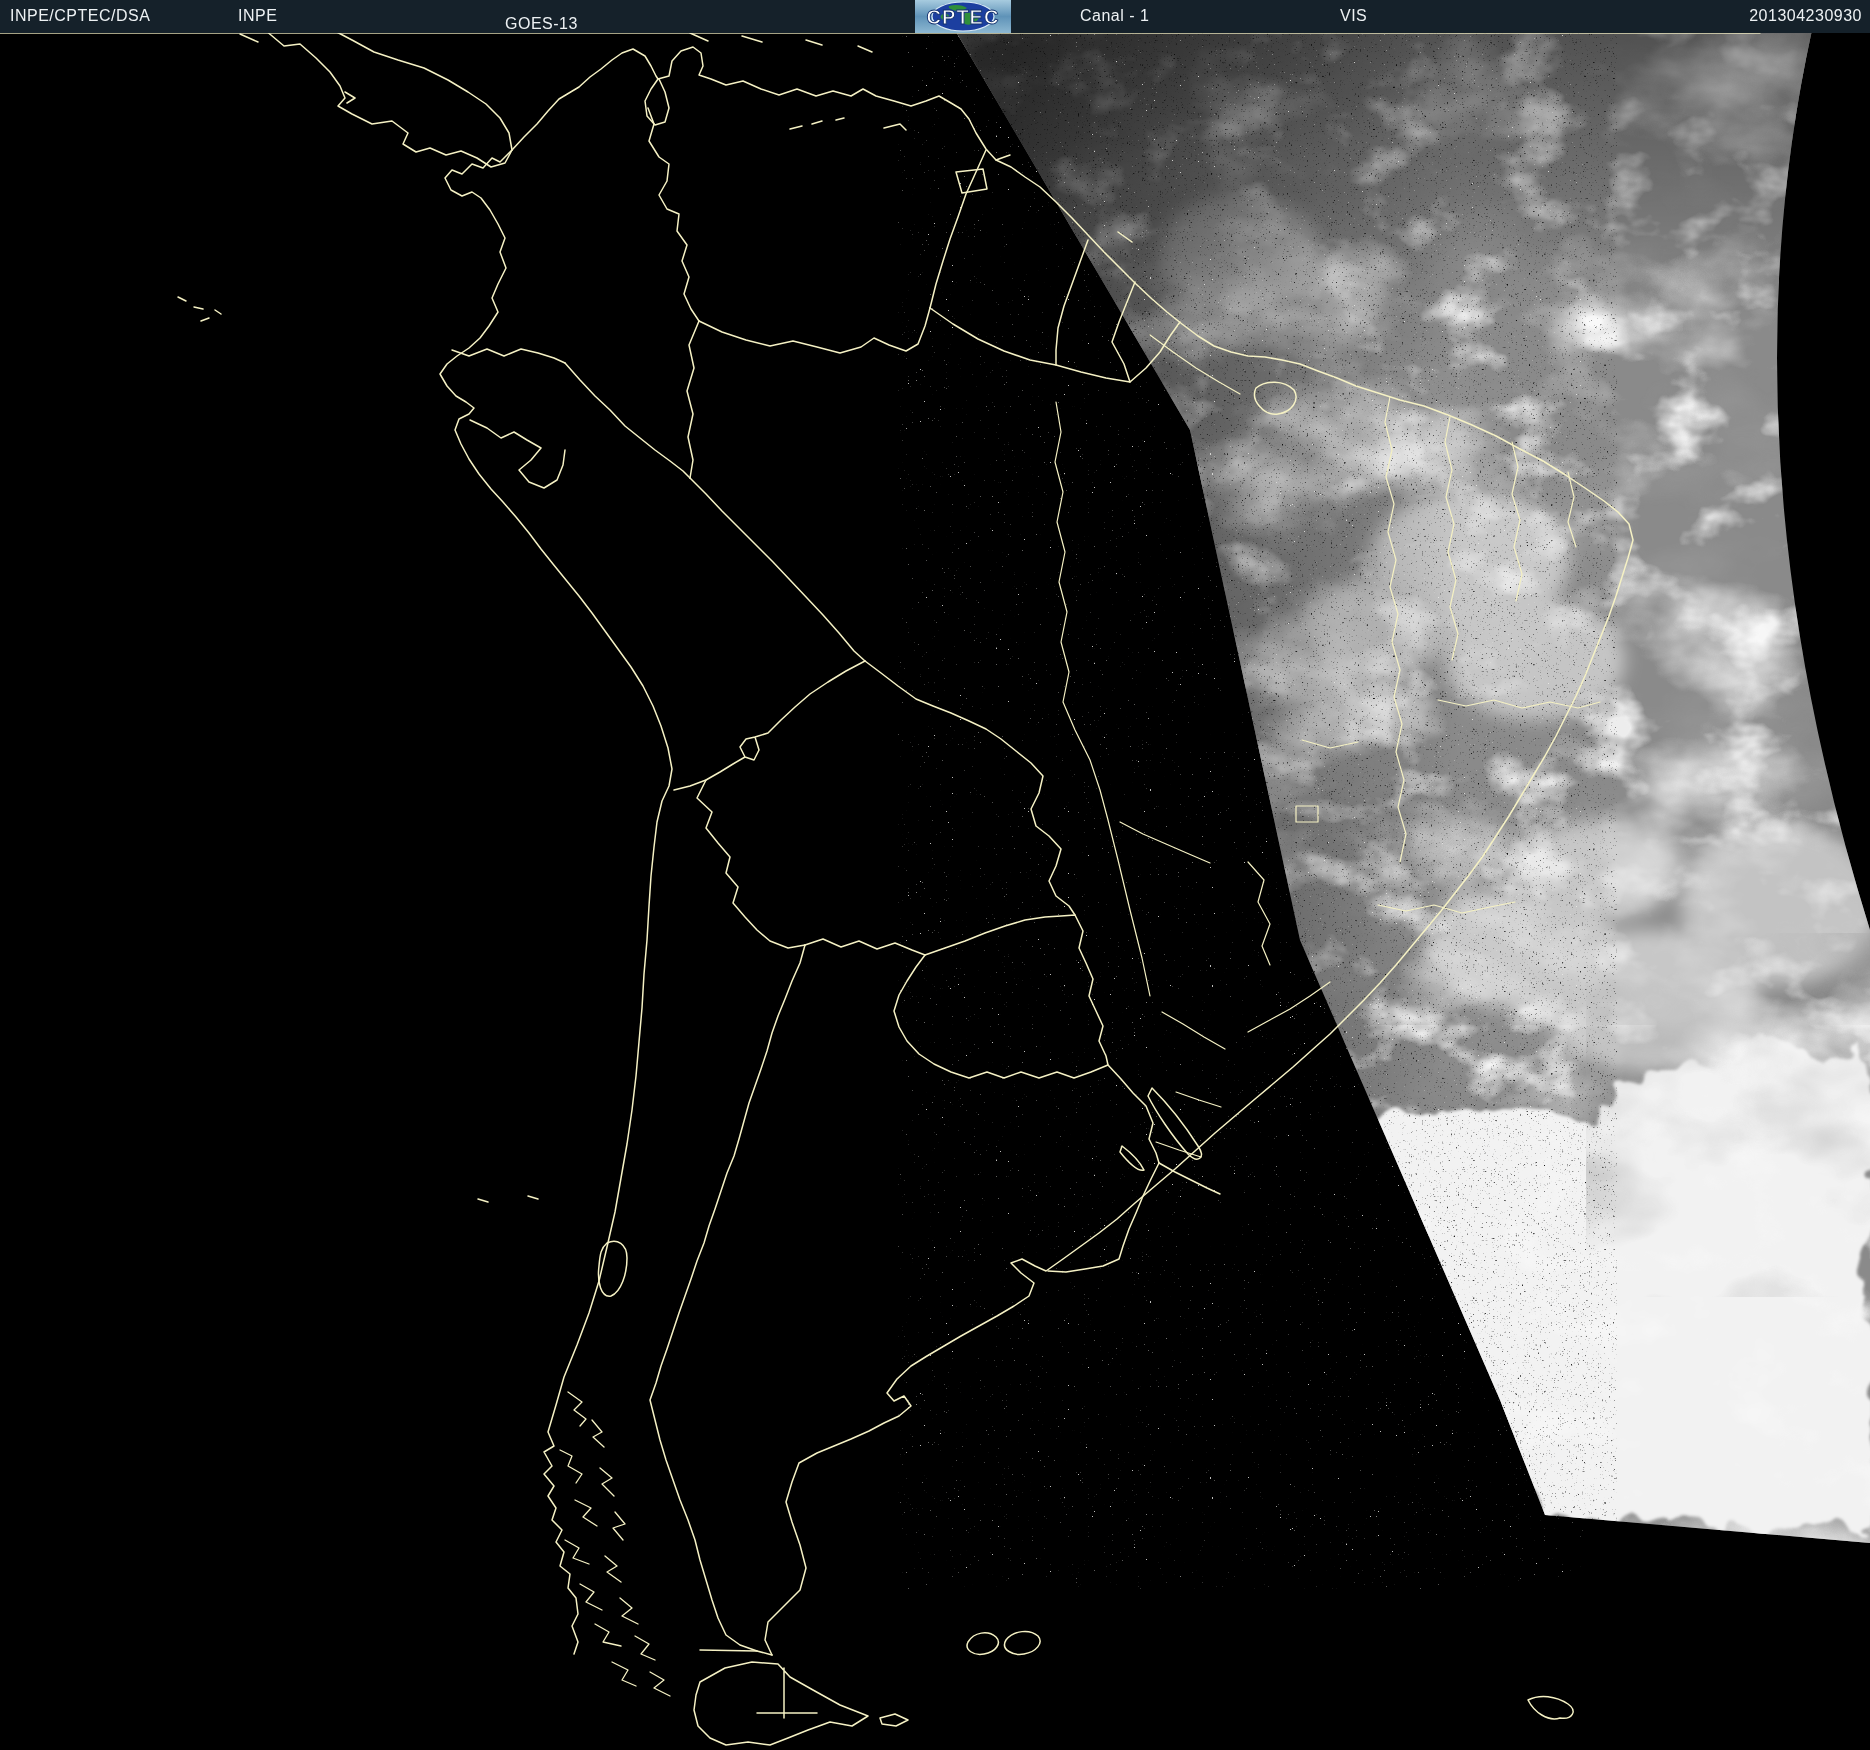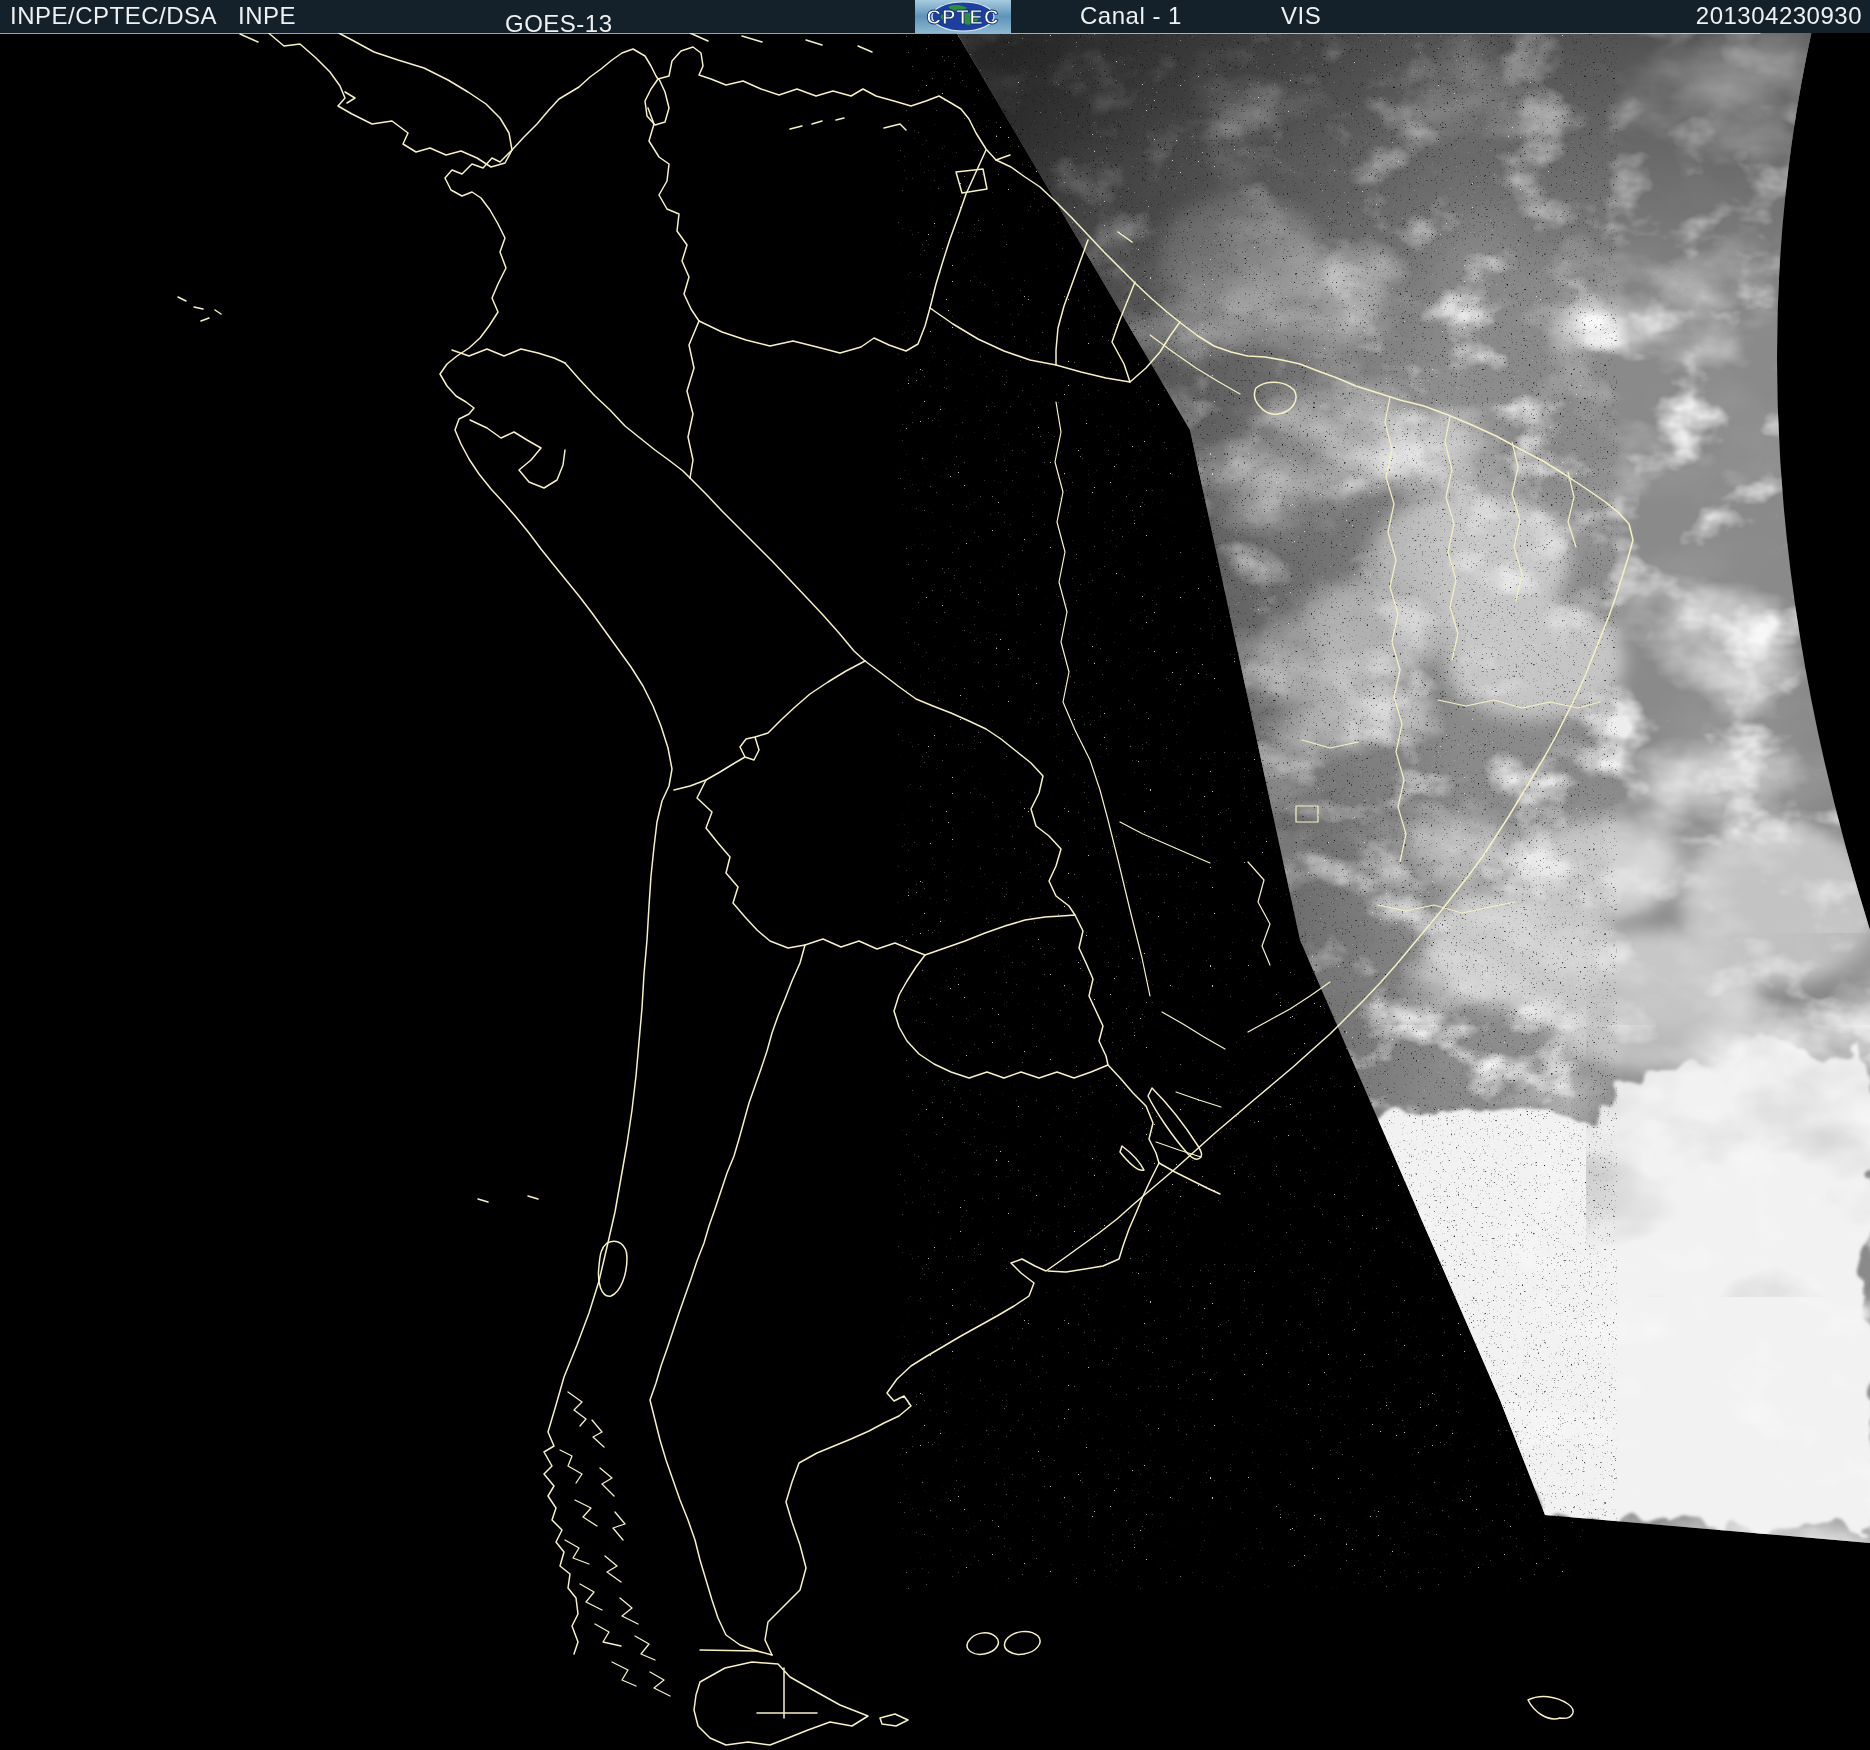--- a/index.html
+++ b/index.html
@@ -1,26 +1,26 @@
 <!DOCTYPE html>
 <html><head>
 <meta charset="utf-8">
 <style>
   html,body{margin:0;padding:0;background:#000;}
   .screen{position:relative;width:1870px;height:1750px;overflow:hidden;background:#000;
           font-family:"Liberation Sans", sans-serif;}
   .map{position:absolute;left:0;top:0;width:1870px;height:1750px;display:block;}
   .bar{position:absolute;left:0;top:0;width:1870px;height:33px;background:#15212a;z-index:5;}
-  .bar .t{position:absolute;top:0;height:48px;line-height:32px;font-size:24px;color:#edf1f3;
+  .bar .t{position:absolute;top:0;height:48px;line-height:32px;font-size:16px;color:#edf1f3;
           white-space:nowrap;letter-spacing:0.5px;}
   .t.inst{left:10px;}
   .t.agency{left:238px;}
   .t.sat{left:505px;margin-top:8px;}
   .t.chan{left:1080px;}
-  .t.band{left:1281px;text-align:right;}
+  .t.band{left:1340px;text-align:right;}
   .t.ts{right:8px;}
   .logo{position:absolute;left:915px;top:0;width:96px;height:33px;display:block;}
 </style>
 </head>
 <body>
 
 <div class="screen">
 
   <svg class="map" viewBox="0 0 1870 1750" xmlns="http://www.w3.org/2000/svg">
     <defs>

